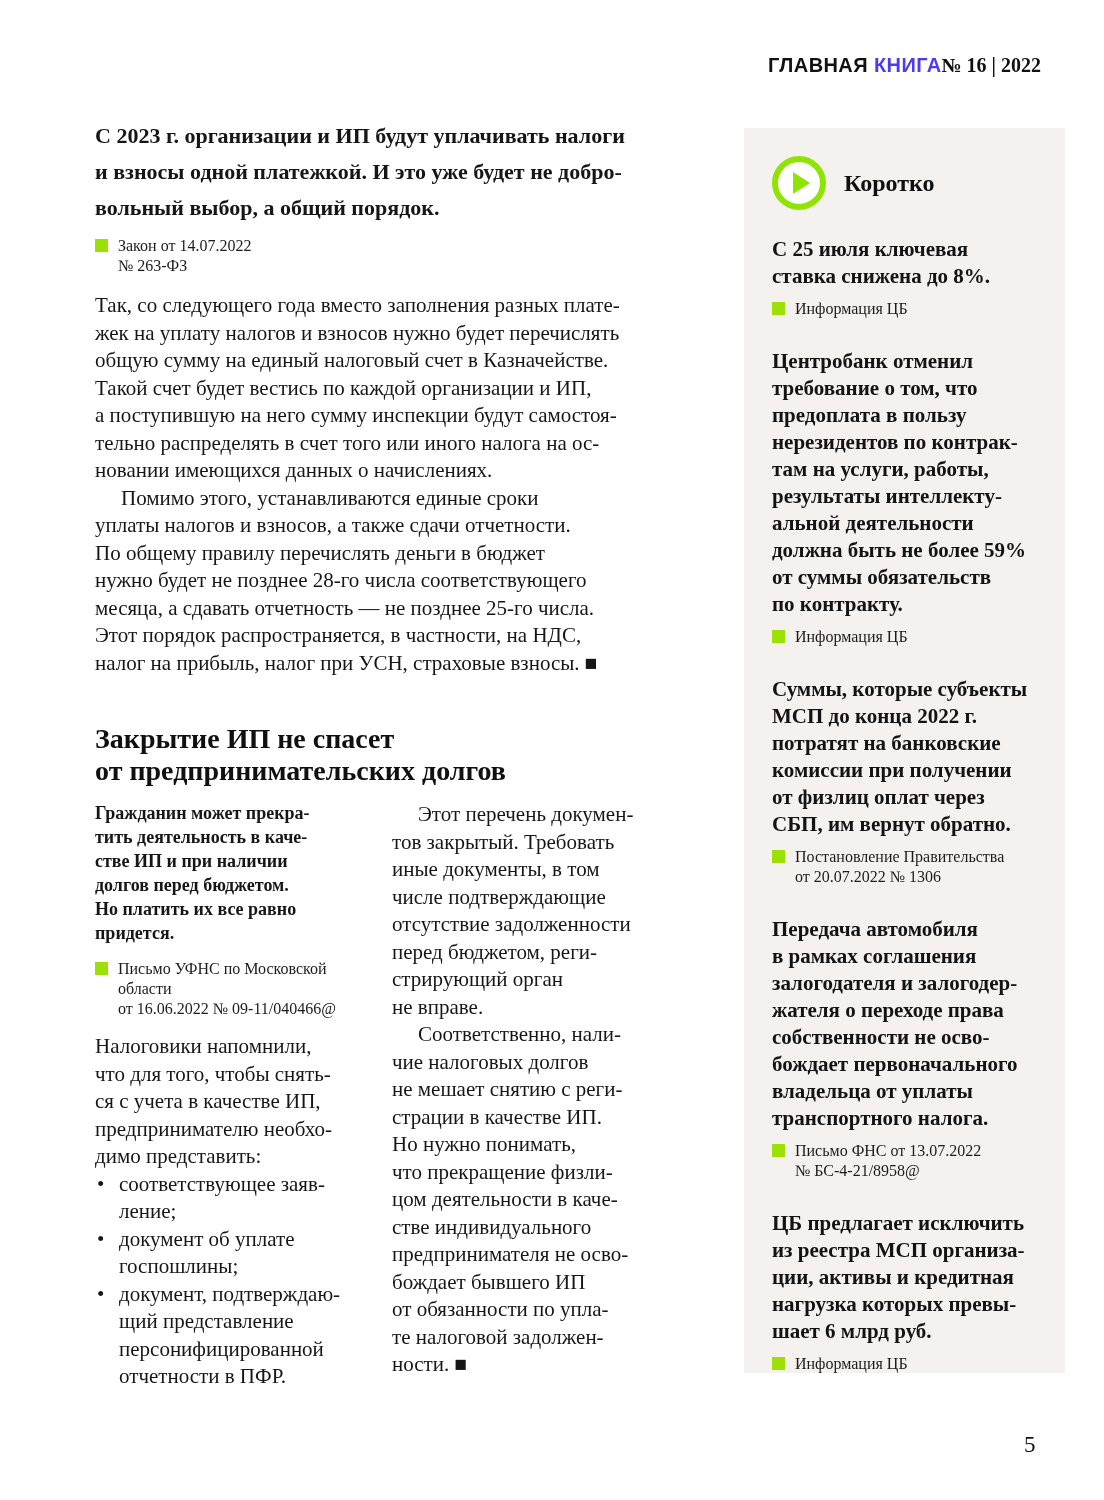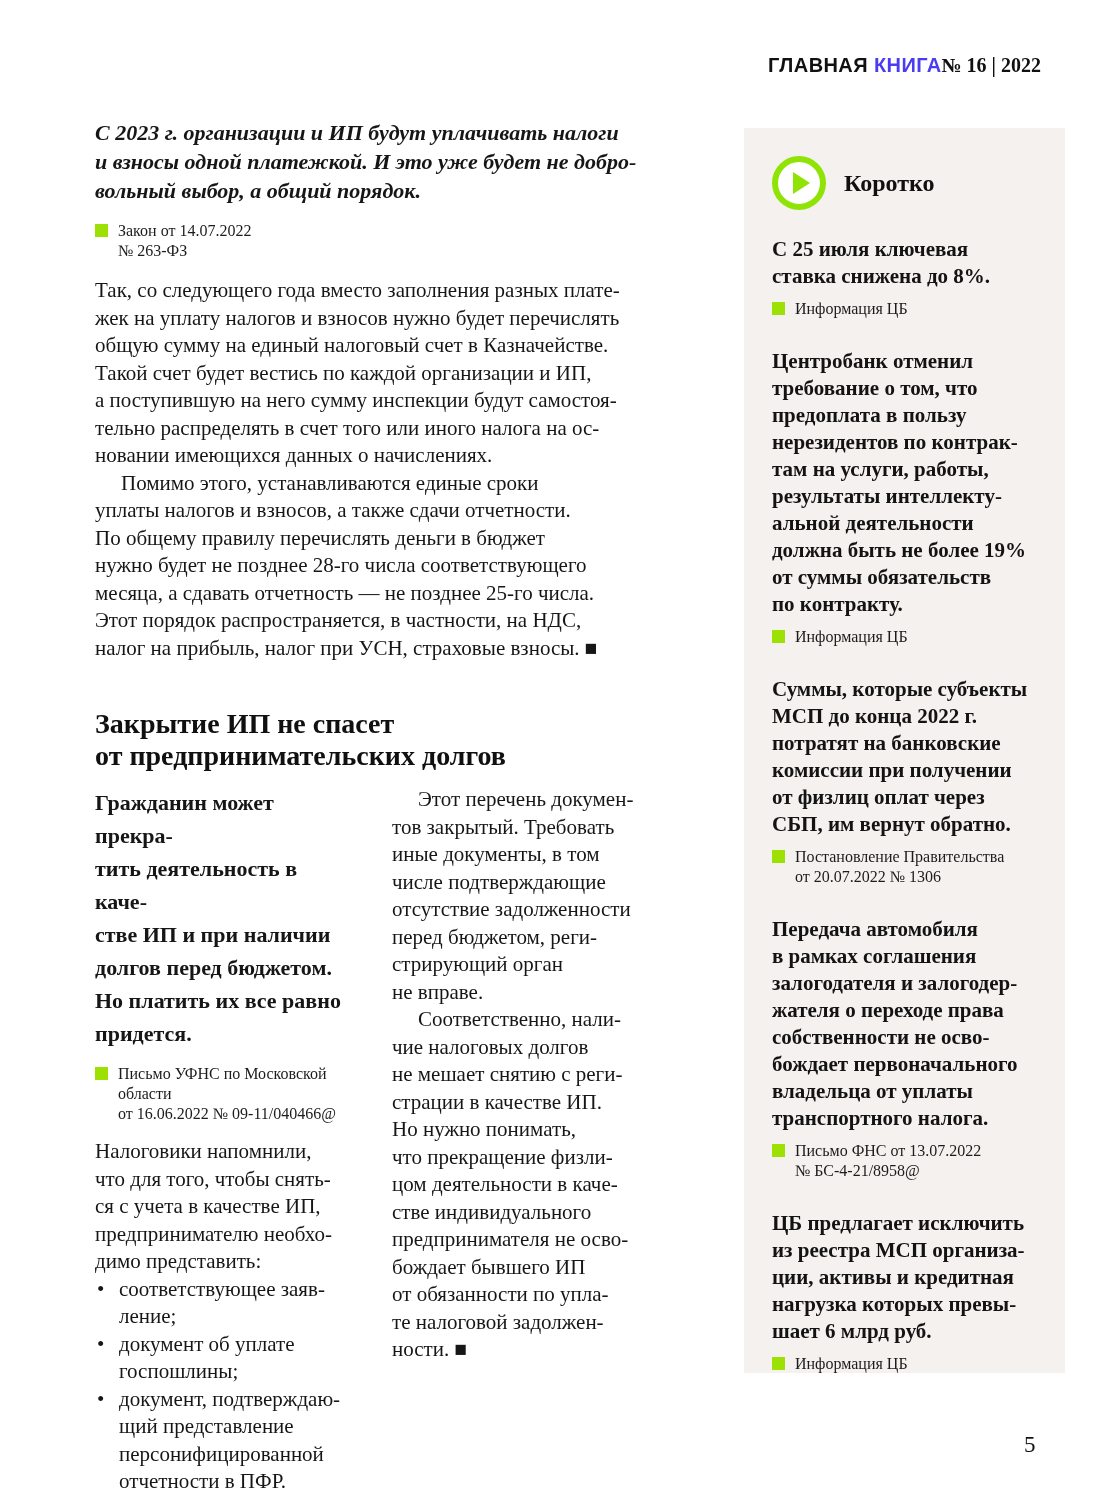--- a/index.html
+++ b/index.html
@@ -18,30 +18,30 @@
   .brand{font-family:"Liberation Sans","DejaVu Sans",sans-serif;font-weight:800;letter-spacing:.4px;}
   .brand-main{color:#111111;}
   .brand-accent{color:#4c3cf0;margin-left:6px;}
   .issue{font-weight:700;color:#111111;}
 
   
   .main-col{position:absolute;left:95px;top:118px;width:566px;}
   .article-title{
     margin:0 0 14px 0;font-size:28px;line-height:32px;font-weight:700;color:#101010;
   }
-  .lead{margin:0 0 16px 0;font-size:22px;line-height:29px;font-weight:700;font-style:italic;}
+  .lead{margin:0 0 10px 0;font-size:22px;line-height:36px;font-weight:700;}
   .source{display:flex;align-items:flex-start;margin:8px 0 16px 0;}
   .sq{flex:0 0 auto;width:13px;height:13px;background:#9de004;margin:3px 10px 0 0;}
   .source .src-text{font-size:16px;line-height:20px;color:#1c1c1c;}
   .body{margin:0;font-size:21px;line-height:27.5px;}
   .indent{text-indent:26px;}
   .article2{margin-top:46px;}
   .cols{display:flex;gap:28px;margin-top:2px;}
   .col{width:269px;flex:0 0 auto;}
-  .lead2{margin:0 16px 14px 0;font-size:22px;line-height:33px;font-weight:700;}
+  .lead2{margin:0 16px 14px 0;font-size:18px;line-height:24px;font-weight:700;}
   .col .source{margin:0 0 14px 0;}
   .bullet{position:relative;padding-left:24px;font-size:21px;line-height:27.5px;}
   .dot{position:absolute;left:2px;top:0;}
 
   
   .sidebar{
     position:absolute;left:744px;top:128px;width:321px;height:1245px;
     box-sizing:border-box;background:#f5f1ee;padding:24px 26px 18px 28px;
   }
   .sb-title-row{display:flex;align-items:center;margin:4px 0 26px 0;}
@@ -182,21 +182,21 @@
     </div>
 
     <div class="sb-item">
       <p class="sb-head lines">Центробанк отменил
 требование о том, что
 предоплата в пользу
 нерезидентов по контрак-
 там на услуги, работы,
 результаты интеллекту-
 альной деятельности
-должна быть не более 19%
+должна быть не более 59%
 от суммы обязательств
 по контракту.</p>
       <div class="source">
         <span class="sq"></span>
         <span class="src-text lines">Информация ЦБ</span>
       </div>
     </div>
 
     <div class="sb-item">
       <p class="sb-head lines">Суммы, которые субъекты

